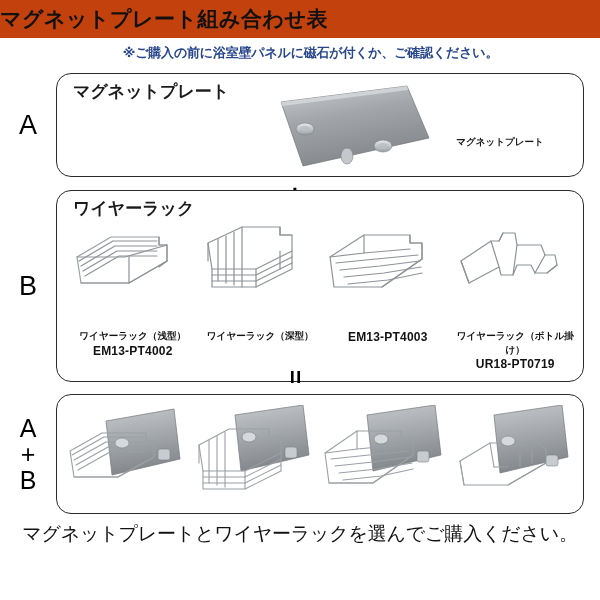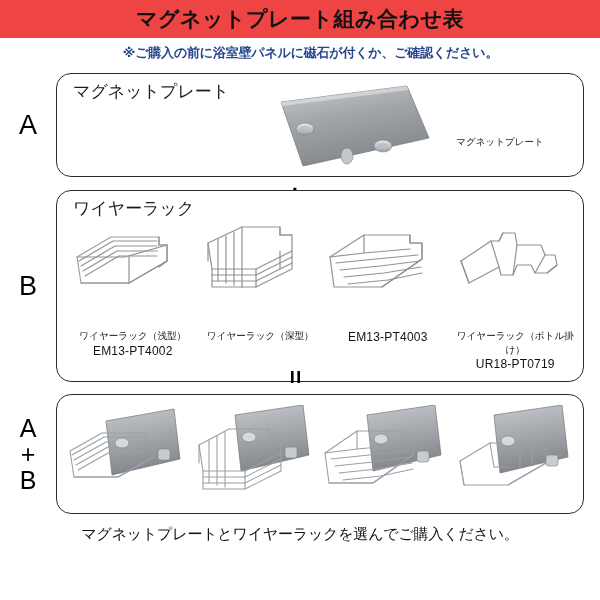--- a/index.html
+++ b/index.html
@@ -9,22 +9,22 @@
     font-family:"Liberation Sans","DejaVu Sans",sans-serif;
     color:#000;
     overflow:hidden;
     position:relative;
   }
   .page{width:600px;height:600px;position:relative;}
 
   
   .titlebar{
     height:38px;
-    background:#ef4444;
-    display:flex;align-items:center;justify-content:center;
+    background:#c2410c;
+    display:flex;align-items:center;
   }
   .titlebar .title{
     font-size:21px;font-weight:bold;color:#111;
     letter-spacing:0.5px;
   }
   .subtitle{
     height:30px;
     display:flex;align-items:center;justify-content:center;
     font-size:13px;font-weight:bold;
     color:#27468c;
@@ -44,20 +44,21 @@
   .rowlabel.stack span{display:block;}
 
   .box{
     flex:1 1 auto;
     border:1.6px solid #2b2b2b;
     border-radius:15px;
     background:#fff;
     position:relative;
     box-sizing:border-box;
     margin-right:16px;
+    font-weight:bold;
   }
   .box-heading{
     position:absolute;
     left:16px;top:6px;
     font-size:17px;color:#1b1b1b;
   }
 
   
   .rowA{height:110px;margin-top:2px;}
   .boxA{height:104px;}
@@ -107,21 +108,21 @@
     position:absolute;left:4px;right:4px;top:6px;
     display:flex;justify-content:space-between;align-items:center;
     height:108px;
   }
   .combocell{width:130px;display:flex;align-items:center;justify-content:center;}
 
   
   .footer{
     height:36px;
     display:flex;align-items:center;justify-content:center;
-    font-size:15px;color:#111;letter-spacing:-0.2px;
+    font-size:19px;color:#111;letter-spacing:-0.2px;
   }
   svg{display:block;}
 </style>
 </head>
 <body>
 
 <div class="page">
 
   <div class="titlebar">
     <div class="title">マグネットプレート組み合わせ表</div>

